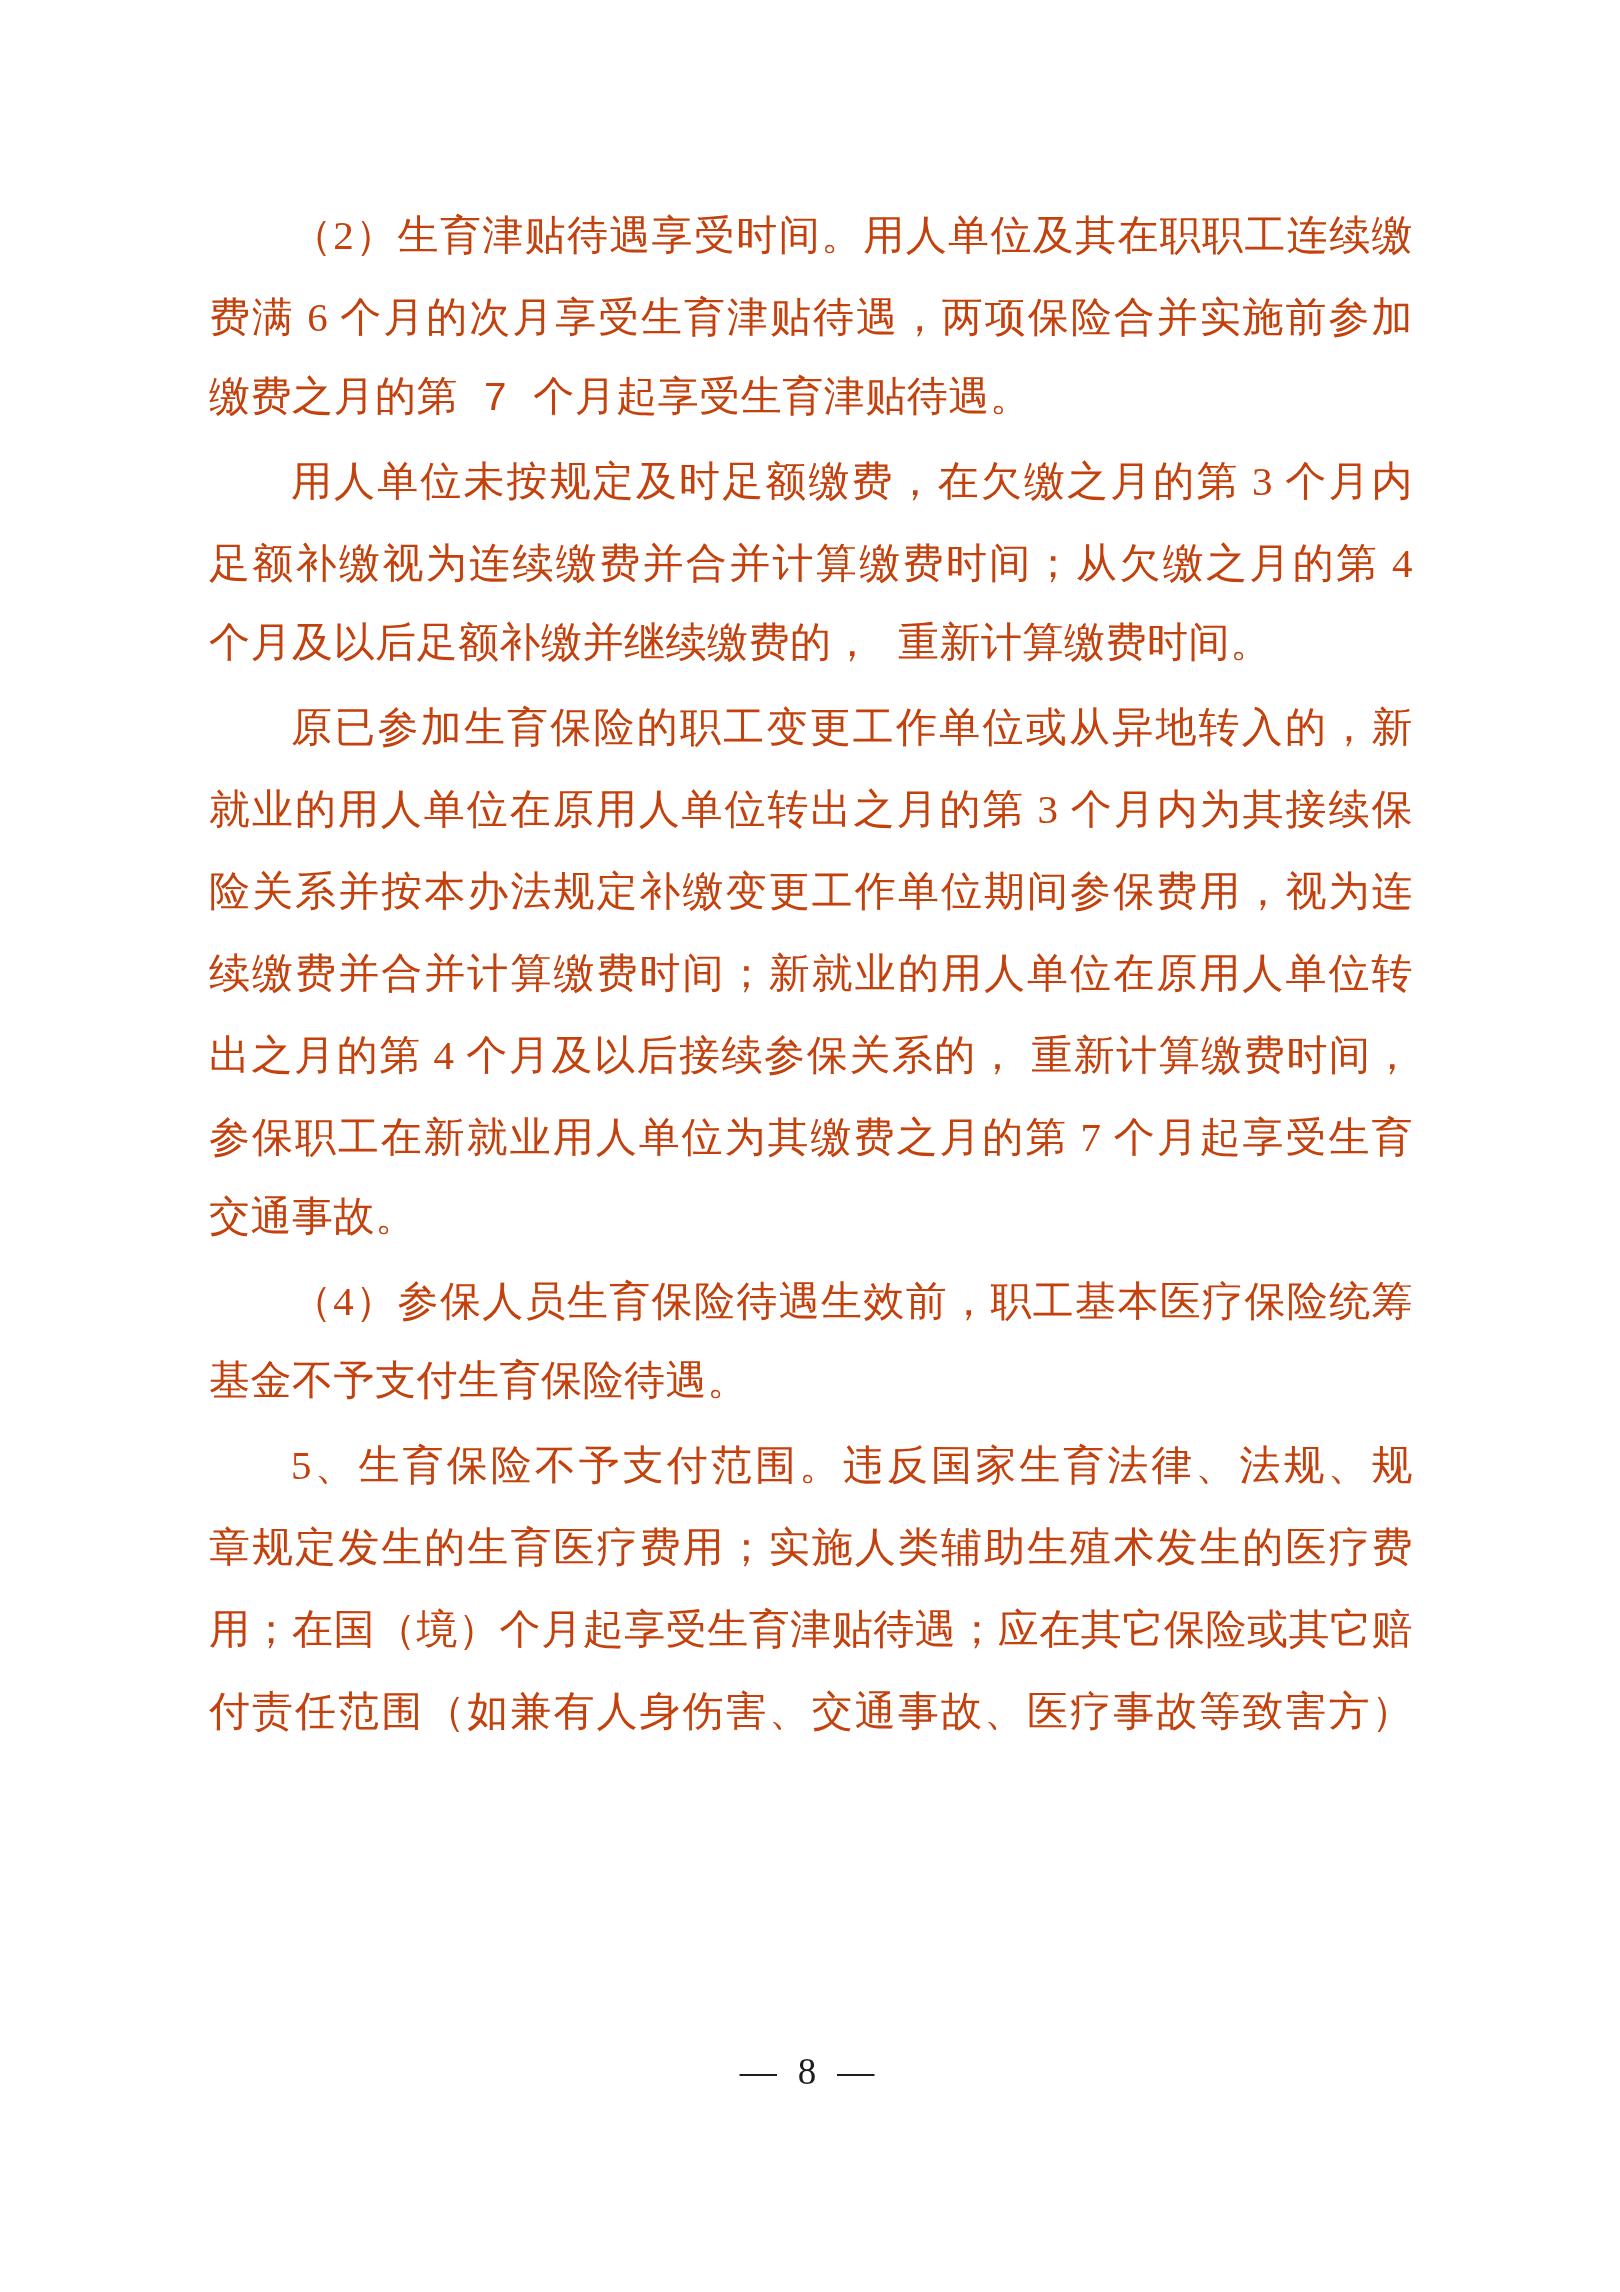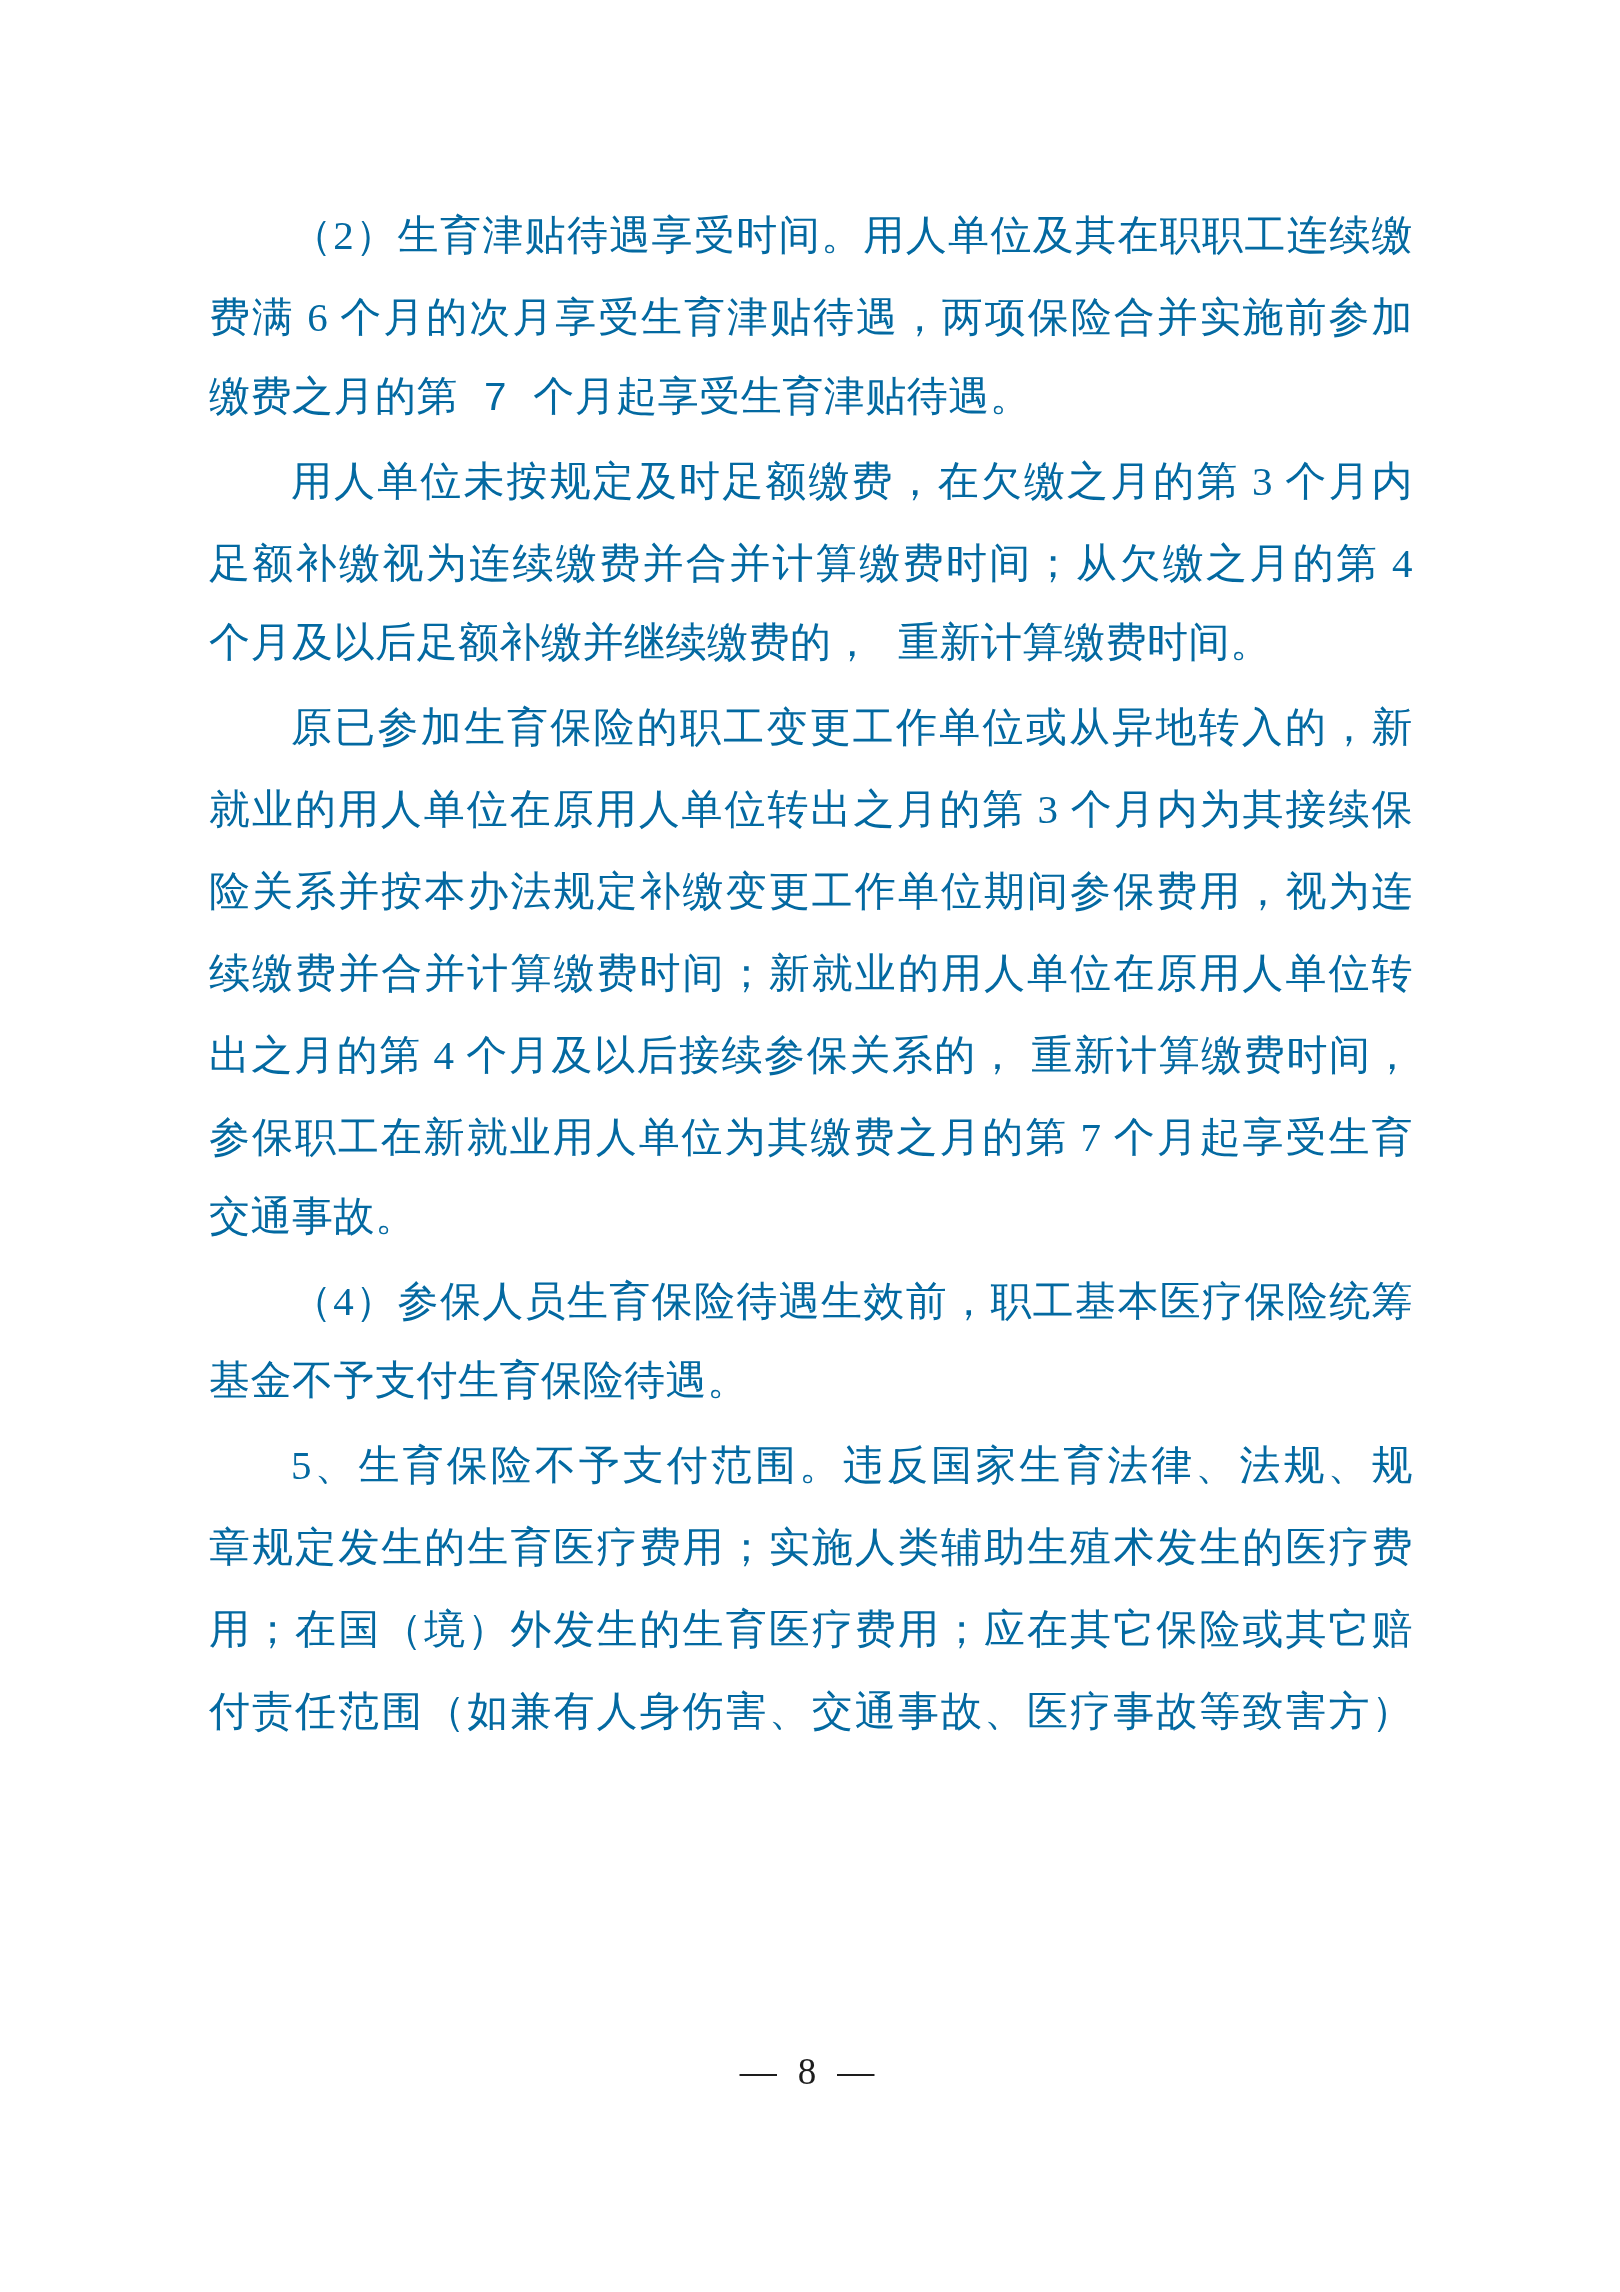--- a/index.html
+++ b/index.html
@@ -21,21 +21,21 @@
     background: #ffffff;
     color: #1d1d1d;
     overflow: hidden;
   }
   .text-block {
     position: absolute;
     left: 209px;
     top: 194px;
     width: 1204px;
     font-size: 41px;
-    color: #0369a1;
+    color: #c2410c;
   }
   .line {
     height: 82px;
     line-height: 82px;
     white-space: normal;
     text-align: justify;
     text-align-last: justify;
     letter-spacing: 0.5px;
   }
   .line.first {
@@ -74,18 +74,18 @@
       <div class="line">就业的用人单位在原用人单位转出之月的第 3 个月内为其接续保</div>
       <div class="line">险关系并按本办法规定补缴变更工作单位期间参保费用，视为连</div>
       <div class="line">续缴费并合并计算缴费时间；新就业的用人单位在原用人单位转</div>
       <div class="line">出之月的第 4 个月及以后接续参保关系的， 重新计算缴费时间，</div>
       <div class="line">参保职工在新就业用人单位为其缴费之月的第 7 个月起享受生育</div>
       <div class="line end">交通事故。</div>
       <div class="line first">（4）参保人员生育保险待遇生效前，职工基本医疗保险统筹</div>
       <div class="line end">基金不予支付生育保险待遇。</div>
       <div class="line first">5、生育保险不予支付范围。违反国家生育法律、法规、规</div>
       <div class="line">章规定发生的生育医疗费用；实施人类辅助生殖术发生的医疗费</div>
-      <div class="line">用；在国（境）外发生的生育医疗费用；应在其它保险或其它赔</div>
+      <div class="line">用；在国（境）个月起享受生育津贴待遇；应在其它保险或其它赔</div>
       <div class="line">付责任范围（如兼有人身伤害、交通事故、医疗事故等致害方）</div>
     </div>
   <div class="footer">— 8 —</div>
 </div>
 
 
 </body></html>

